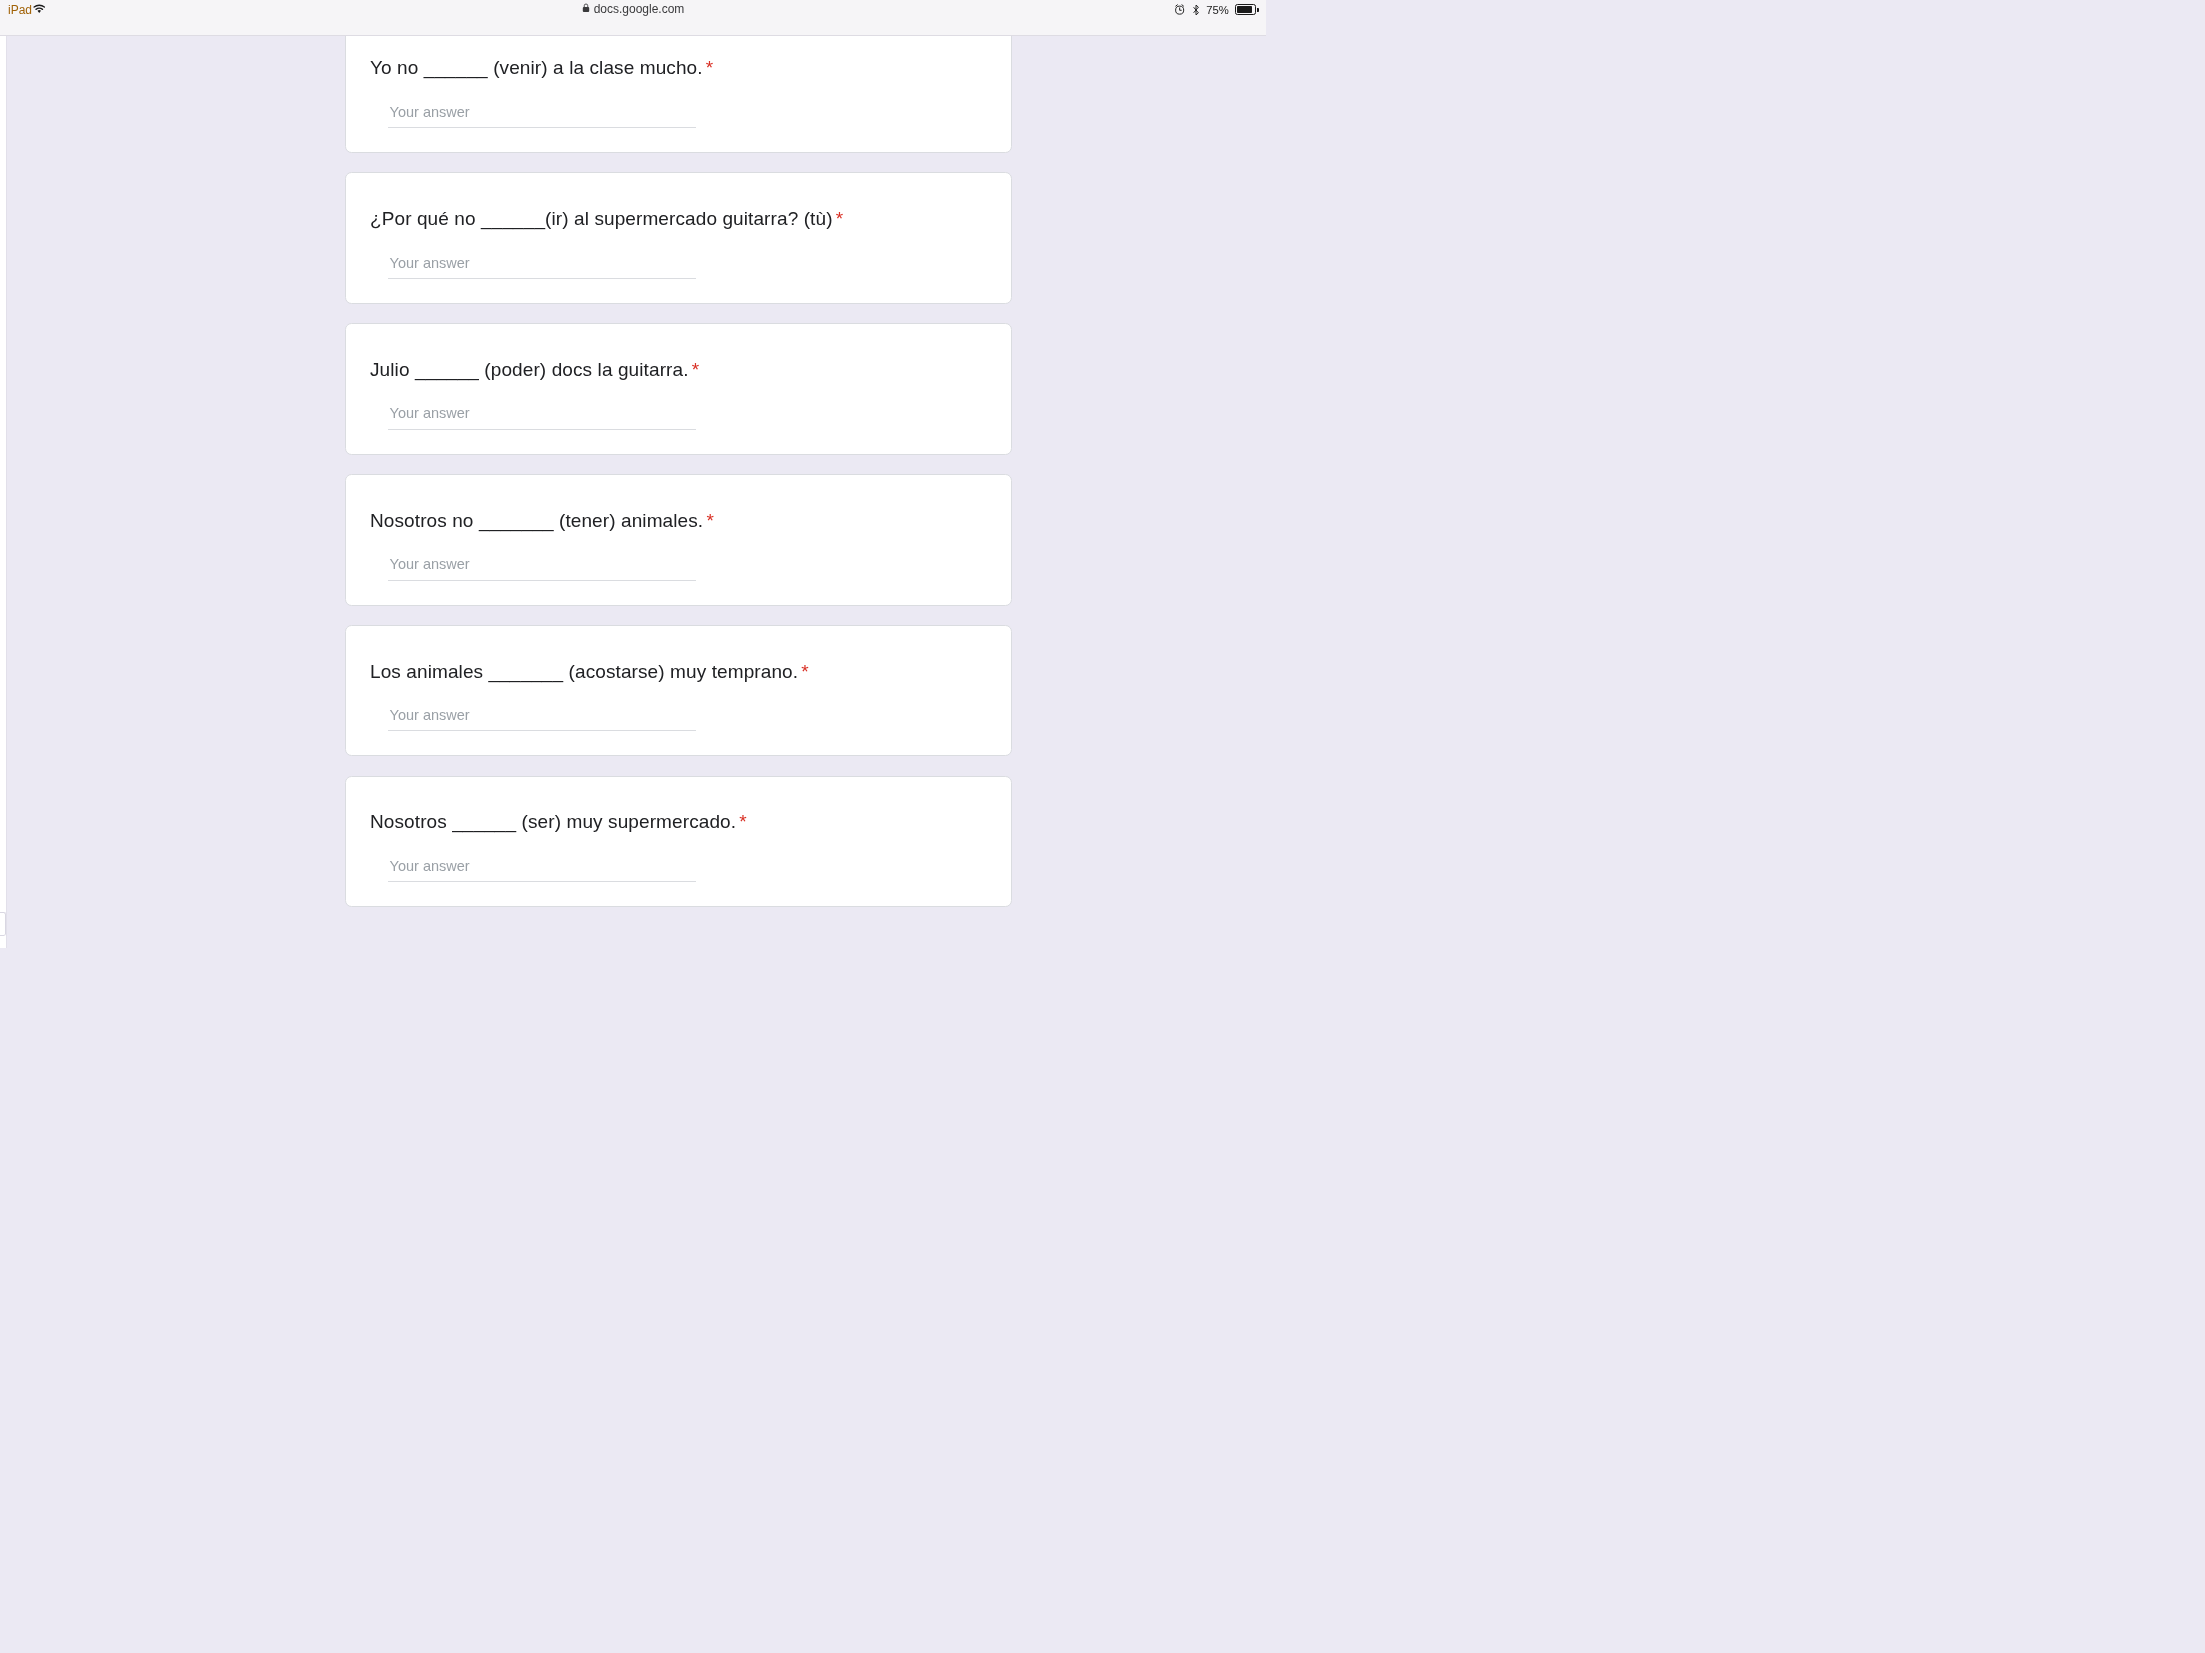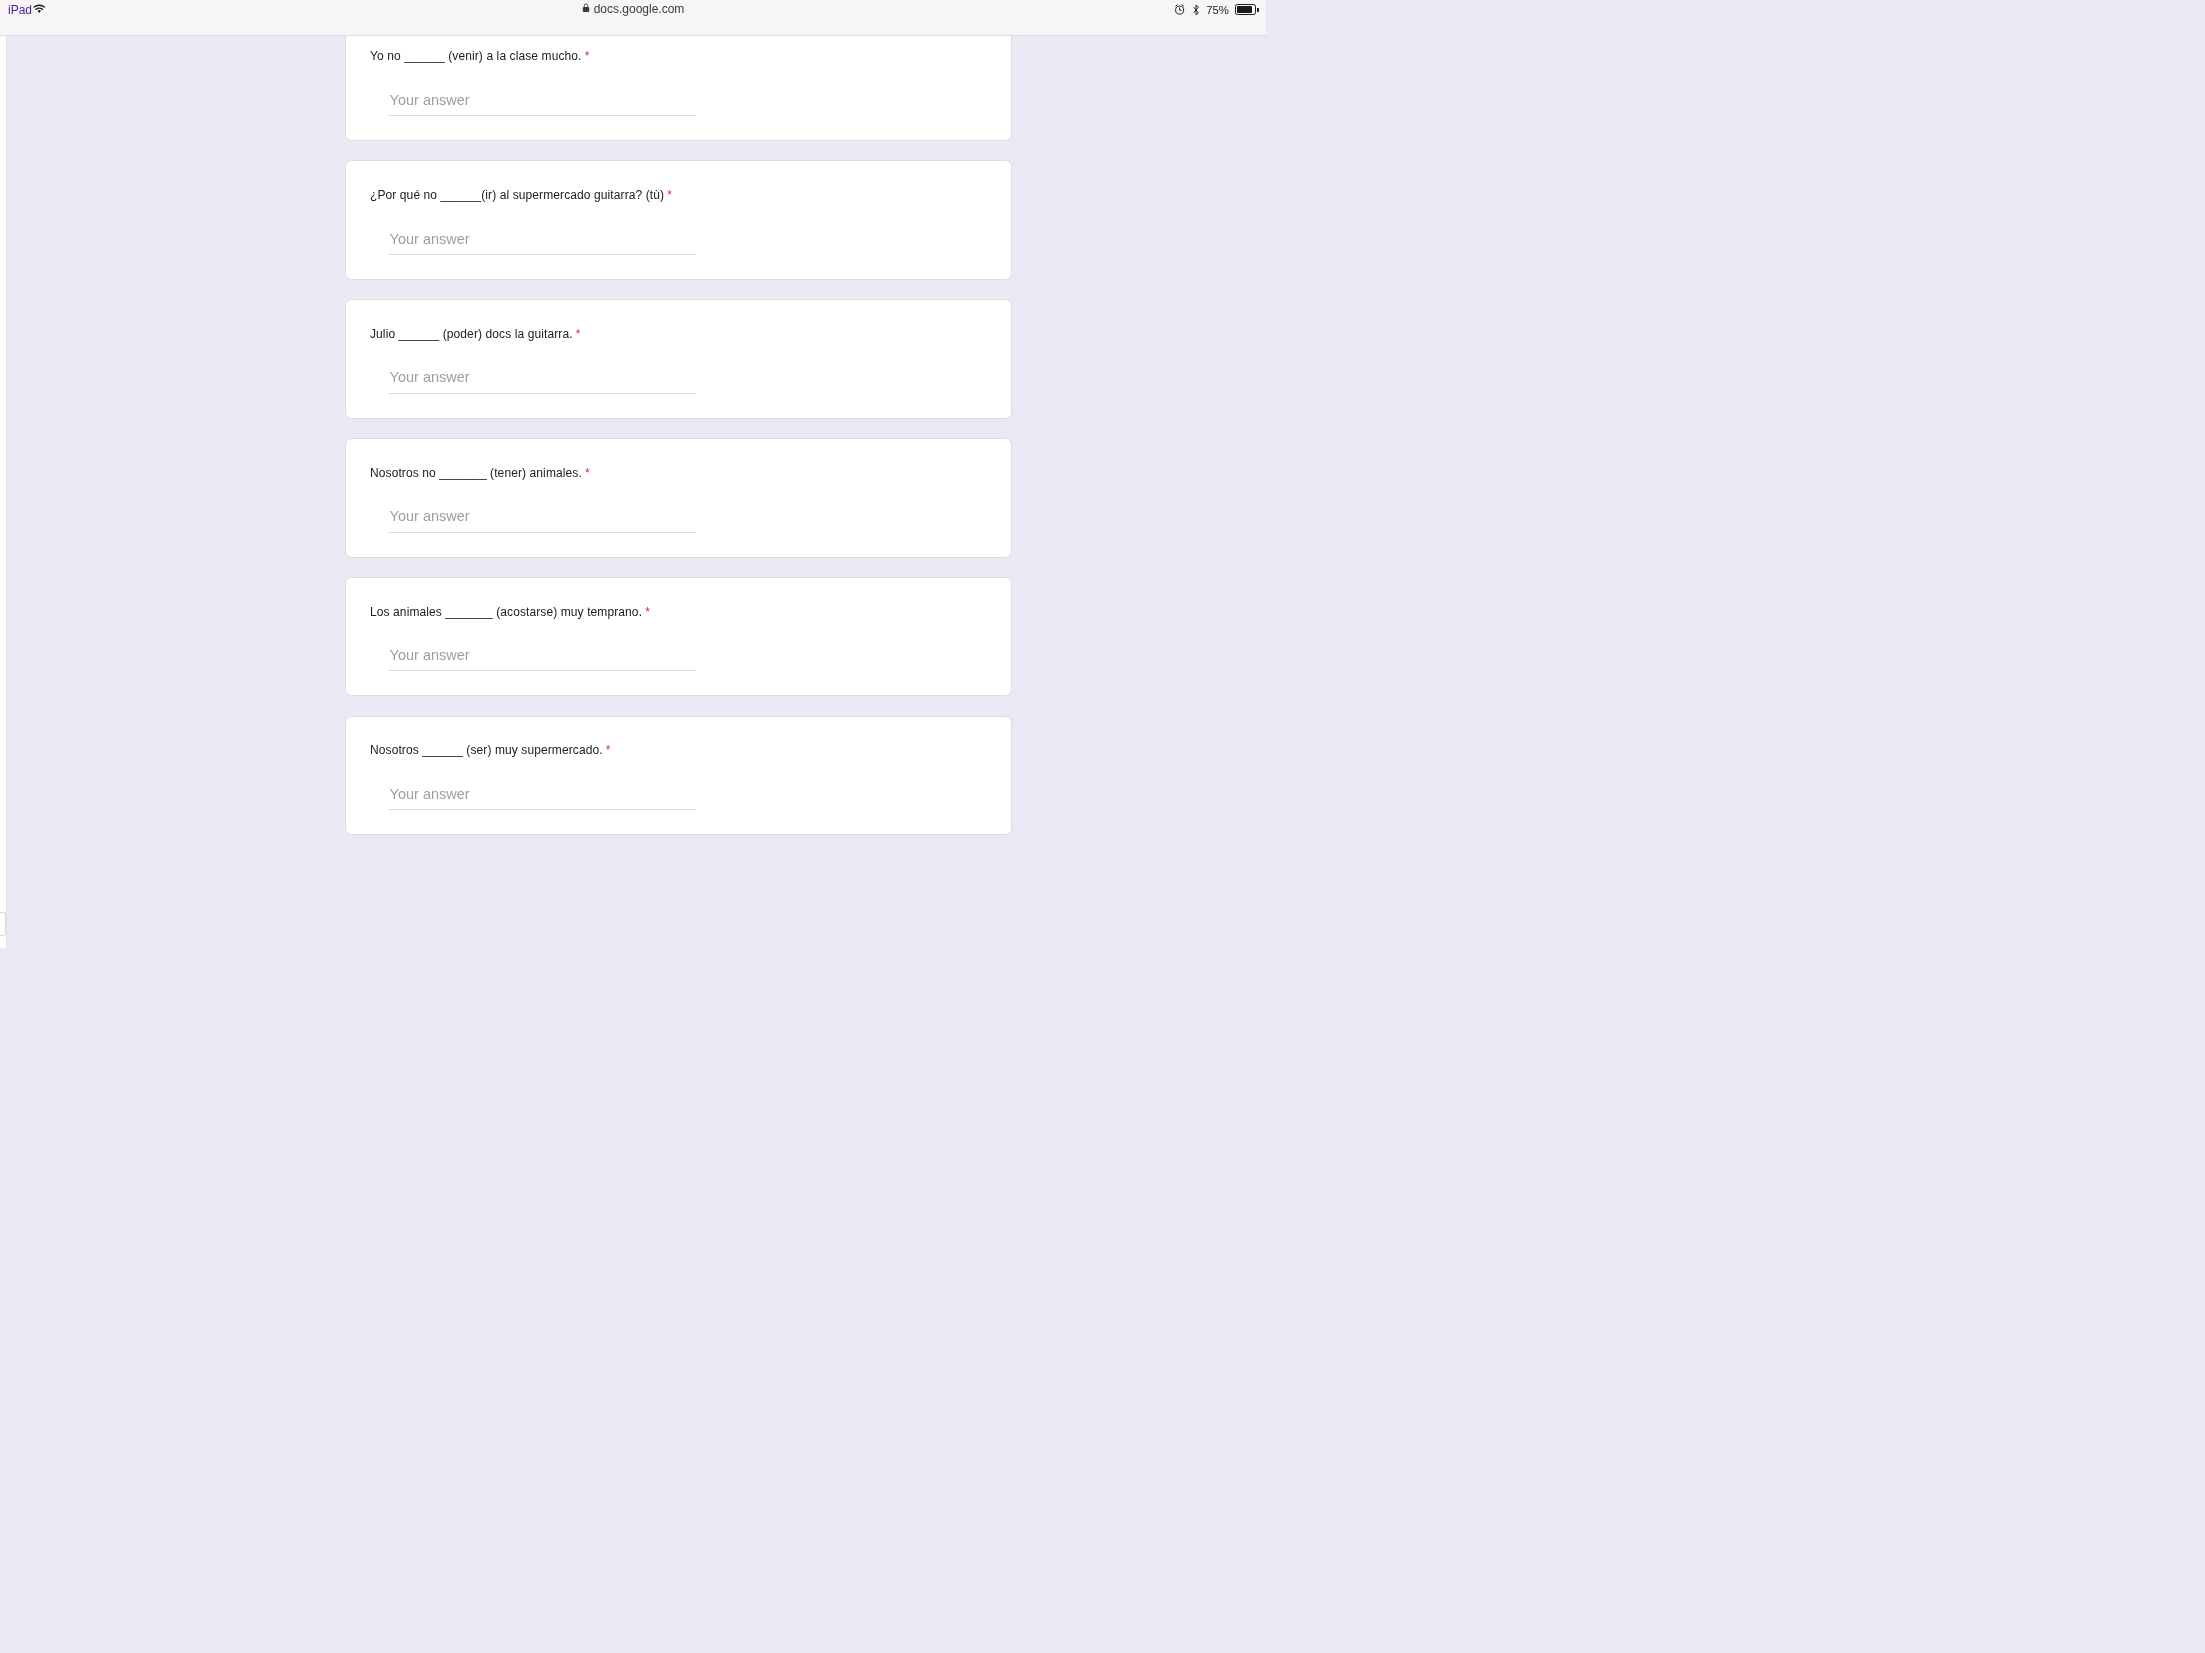--- a/index.html
+++ b/index.html
@@ -28,21 +28,21 @@
     border-bottom: 0.8px solid #dedce3;
     box-sizing: border-box;
   }
   .sb-left {
     position: absolute;
     left: 8px; top: 3.2px;
     display: flex;
     align-items: center;
     gap: 0;
     font-size: 12px;
-    color: #4c1d95;
+    color: #a16207;
   }
   .sb-center {
     position: absolute;
     left: 0; right: 0;
     top: 1.6px;
     text-align: center;
   }
   .sb-time {
     font-size: 12px;
     color: #1b1b1b;
@@ -135,25 +135,25 @@
   }
   .card {
     background: #ffffff;
     border: 0.8px solid #dadce0;
     border-radius: 6.5px;
     box-sizing: border-box;
     padding: 22.6px 26px 24px 24px;
     margin-bottom: 19.4px;
   }
   .q-text {
-    font-size: 12px;
+    font-size: 19px;
     line-height: 22.6px;
     color: #202124;
     letter-spacing: 0.1px;
-    margin: 0 0 24px 0;
+    margin: 12px 0 24px 0;
   }
   .req {
     color: #d93025;
     margin-left: 3.2px;
   }
   .answer {
     width: 308px;
     border-bottom: 0.8px solid #dadce0;
     padding: 0 0 7.3px 1.6px;
     font-size: 14.5px;

